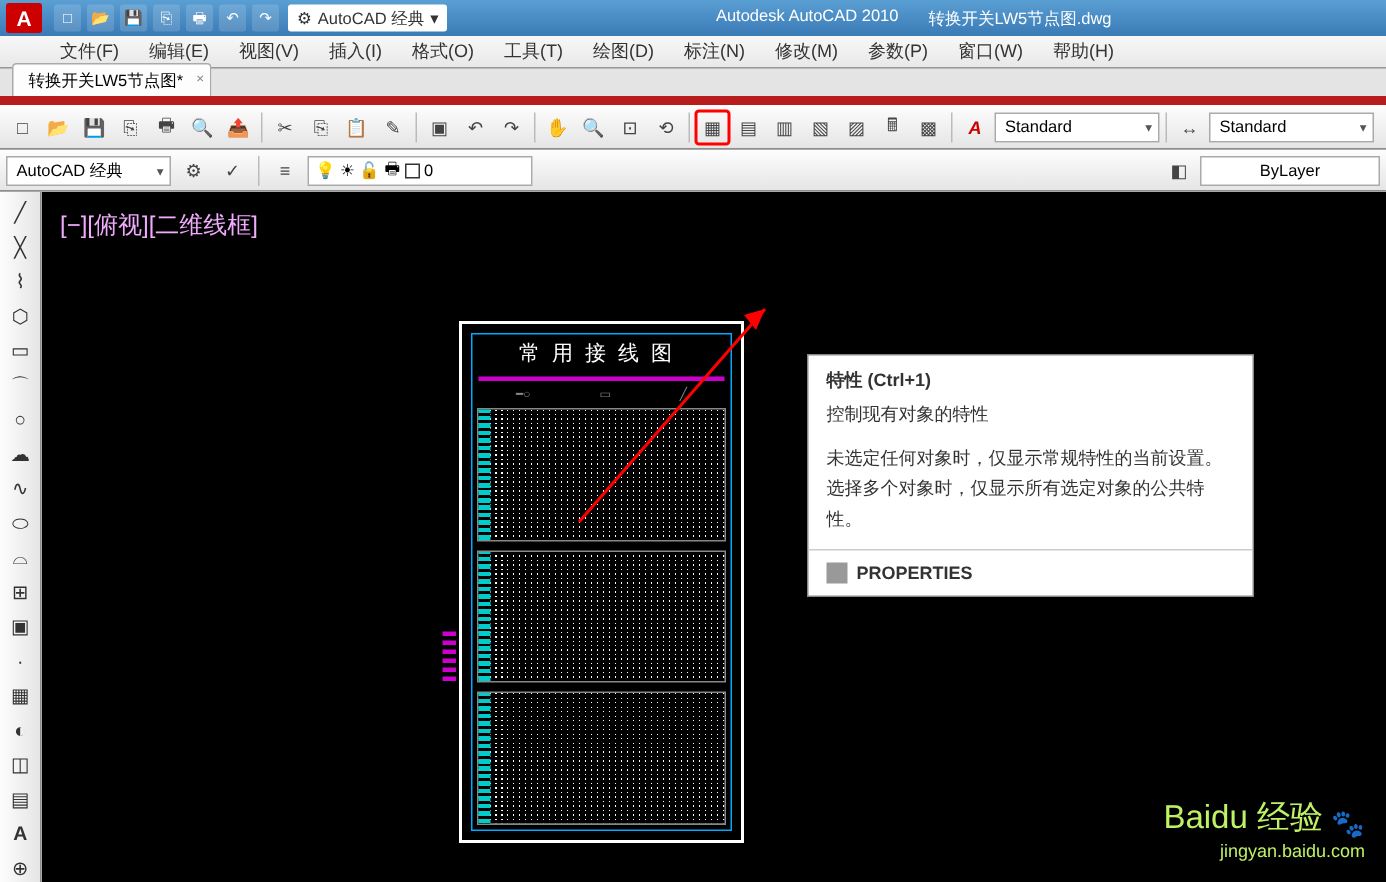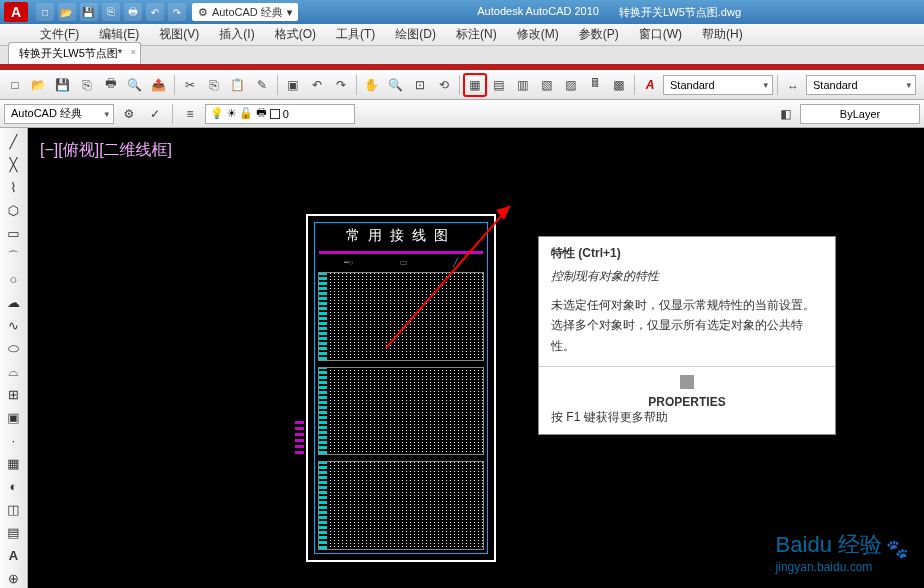--- a/index.html
+++ b/index.html
@@ -55,28 +55,28 @@
 .drawing-grid-block::before { content:""; position:absolute; left:0; top:0; bottom:0; width:8px; background: repeating-linear-gradient(0deg,#0cc 0 3px,#000 3px 5px); }
 .side-ticks { position:absolute; left:-13px; top: 205px; display:flex; flex-direction:column; gap:3px; }
 .side-ticks span { width:9px; height:3px; background:#c0c; }
 
 
 .red-arrow { position: absolute; left: 348px; top: 62px; width: 150px; height: 160px; pointer-events: none; }
 
 
 .tooltip { position: absolute; left: 484px; top: 108px; width: 298px; background: #fff; border: 1px solid #888; font-size: 12px; color: #333; box-shadow: 2px 2px 6px rgba(0,0,0,0.3); margin-left: 26px; }
 .tooltip .tt-title { font-weight: bold; padding: 8px 12px 4px; }
-.tooltip .tt-sub { padding: 2px 12px 10px; font-style: italic; }
+.tooltip .tt-sub { padding: 2px 12px 10px; }
 .tooltip .tt-body { padding: 0 12px 10px; line-height: 1.7; }
 .tooltip .tt-footer { border-top: 1px solid #ccc; padding: 8px 12px; }
-.tooltip .tt-prop-title { font-weight: bold; display: flex; align-items: center; gap: 6px; flex-direction: column; }
+.tooltip .tt-prop-title { font-weight: bold; display: flex; align-items: center; gap: 6px; }
 .tooltip .tt-prop-icon { width:14px; height:14px; background:#999; display:inline-block; }
 
 
-.watermark { position: absolute; right: 14px; bottom: 14px; color: #0369a1; font-size: 12px; }
+.watermark { position: absolute; right: 14px; bottom: 14px; text-align: right; color: #bef264; font-size: 12px; }
 .watermark .wm-big { font-size: 22px; display:flex; align-items:center; gap:4px; justify-content:flex-end; }
 .watermark .paw { width:24px; height:20px; position:relative; }
 .watermark .paw::before { content:"🐾"; font-size:18px; color:#fff; }
 </style>
 </head>
 <body>
 
 <div class="titlebar">
   <div class="logo">A</div>
   <div class="qat">
@@ -238,21 +238,20 @@
     <div class="tt-sub">控制现有对象的特性</div>
     <div class="tt-body">
       <div>未选定任何对象时，仅显示常规特性的当前设置。</div>
       <div>选择多个对象时，仅显示所有选定对象的公共特性。</div>
     </div>
     <div class="tt-footer">
       <div class="tt-prop-title">
         <span class="tt-prop-icon"></span>
         <span>PROPERTIES</span>
       </div>
-      <div>按 F1 键获得更多帮助</div>
     </div>
   </div>
 
   <div class="watermark">
     <div class="wm-big">
       <span>Baidu 经验</span>
       <span class="paw"></span>
     </div>
     <div>jingyan.baidu.com</div>
   </div>

